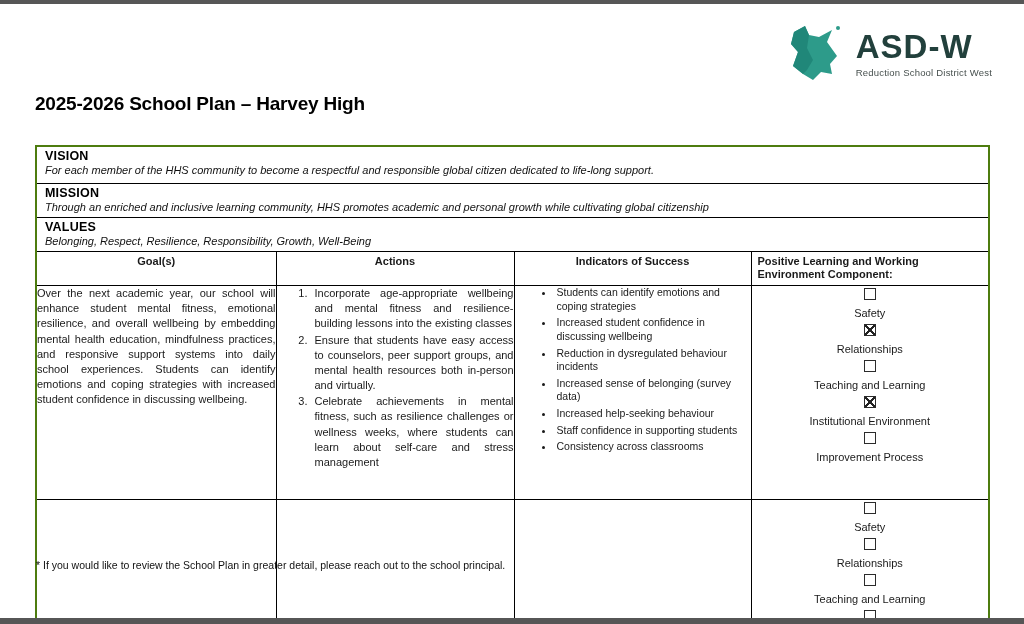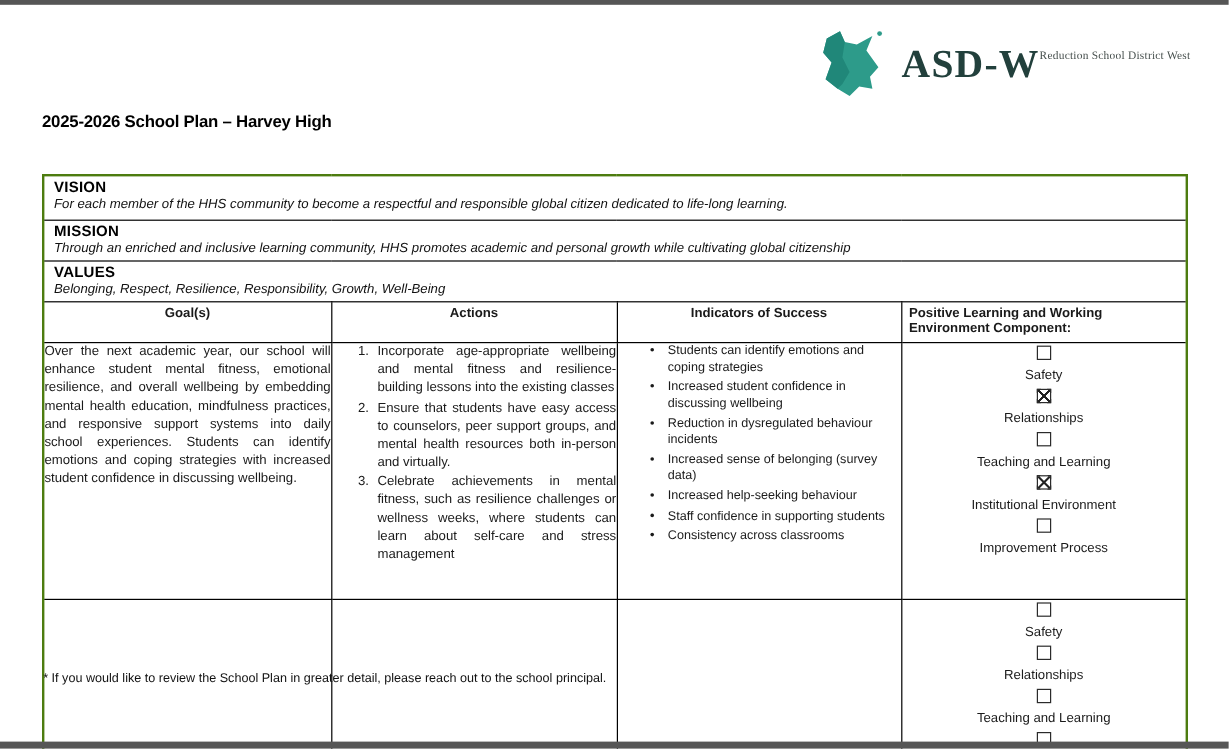--- a/index.html
+++ b/index.html
@@ -8,26 +8,26 @@
     background:#ffffff;color:#1a1a1a;
     font-family:"Liberation Sans", sans-serif;
   }
   .edge-bar{position:absolute;left:0;right:0;background:#565656;}
   .edge-bar.top{top:0;height:4px;}
   .edge-bar.bottom{bottom:0;height:6px;}
 
   
   .logo{position:absolute;top:22px;right:32px;display:flex;align-items:center;gap:10px;}
   .logo-map{width:62px;height:64px;flex:0 0 auto;}
-  .logo-text{display:flex;flex-direction:row;align-items:flex-start;font-family:Liberation Serif, serif;}
+  .logo-text{display:flex;flex-direction:column;align-items:flex-start;}
   .logo-acronym{font-size:33px;font-weight:bold;letter-spacing:1px;color:#22403c;line-height:1;}
   .logo-sub{font-size:9.5px;color:#47504e;margin-top:4px;letter-spacing:0.2px;}
 
   
-  .doc-title{position:absolute;left:35px;top:93px;font-size:14px;font-weight:bold;color:#000;letter-spacing:-0.2px;}
+  .doc-title{position:absolute;left:35px;top:93px;font-size:19px;font-weight:bold;color:#000;letter-spacing:-0.2px;}
 
   
   table.plan{position:absolute;left:35px;top:132px;width:953px;border-collapse:collapse;table-layout:fixed;
     border:2px solid #4d7c0f;margin-top:13px;}
   table.plan td, table.plan th{border:1px solid #000;vertical-align:top;padding:0;}
   tr.section-row td{padding:2px 8px 4px 8px;}
   .sec-head{font-size:12.5px;font-weight:bold;color:#000;letter-spacing:0.2px;}
   .sec-body{font-size:11px;font-style:italic;margin-top:1px;color:#111;}
   tr.head-row th{font-size:11px;font-weight:bold;text-align:center;padding:3px 6px;line-height:1.25;}
   tr.head-row th.left{text-align:left;}
@@ -78,21 +78,21 @@
   <colgroup>
       <col style="width:240px">
       <col style="width:238px">
       <col style="width:237px">
       <col style="width:238px">
     </colgroup>
   <tbody>
       <tr class="section-row" style="height:37px">
     <td colspan="4">
       <div class="sec-head">VISION</div>
-      <div class="sec-body">For each member of the HHS community to become a respectful and responsible global citizen dedicated to life-long learning.</div>
+      <div class="sec-body">For each member of the HHS community to become a respectful and responsible global citizen dedicated to life-long support.</div>
     </td>
   </tr>
   <tr class="section-row" style="height:33px">
     <td colspan="4">
       <div class="sec-head">MISSION</div>
       <div class="sec-body">Through an enriched and inclusive learning community, HHS promotes academic and personal growth while cultivating global citizenship</div>
     </td>
   </tr>
   <tr class="section-row" style="height:34px">
     <td colspan="4">

